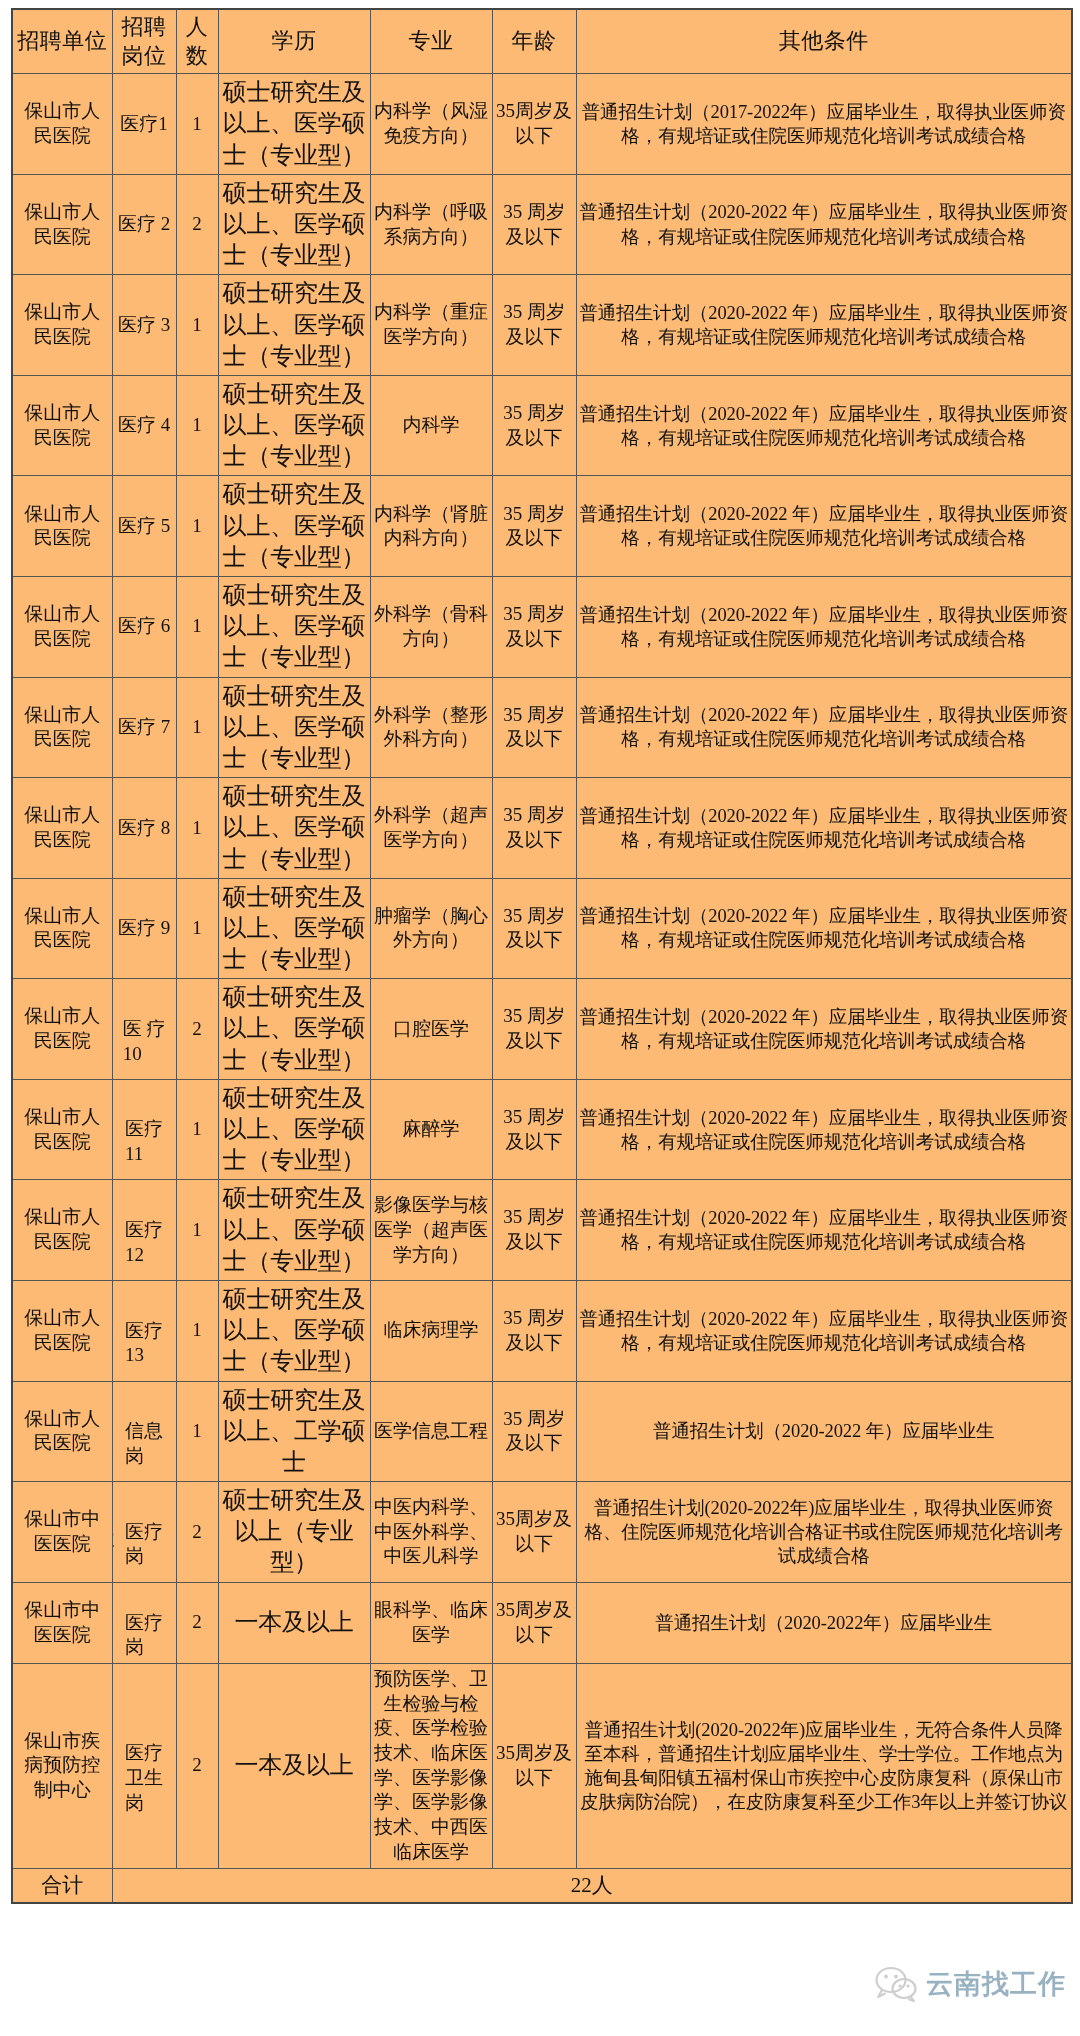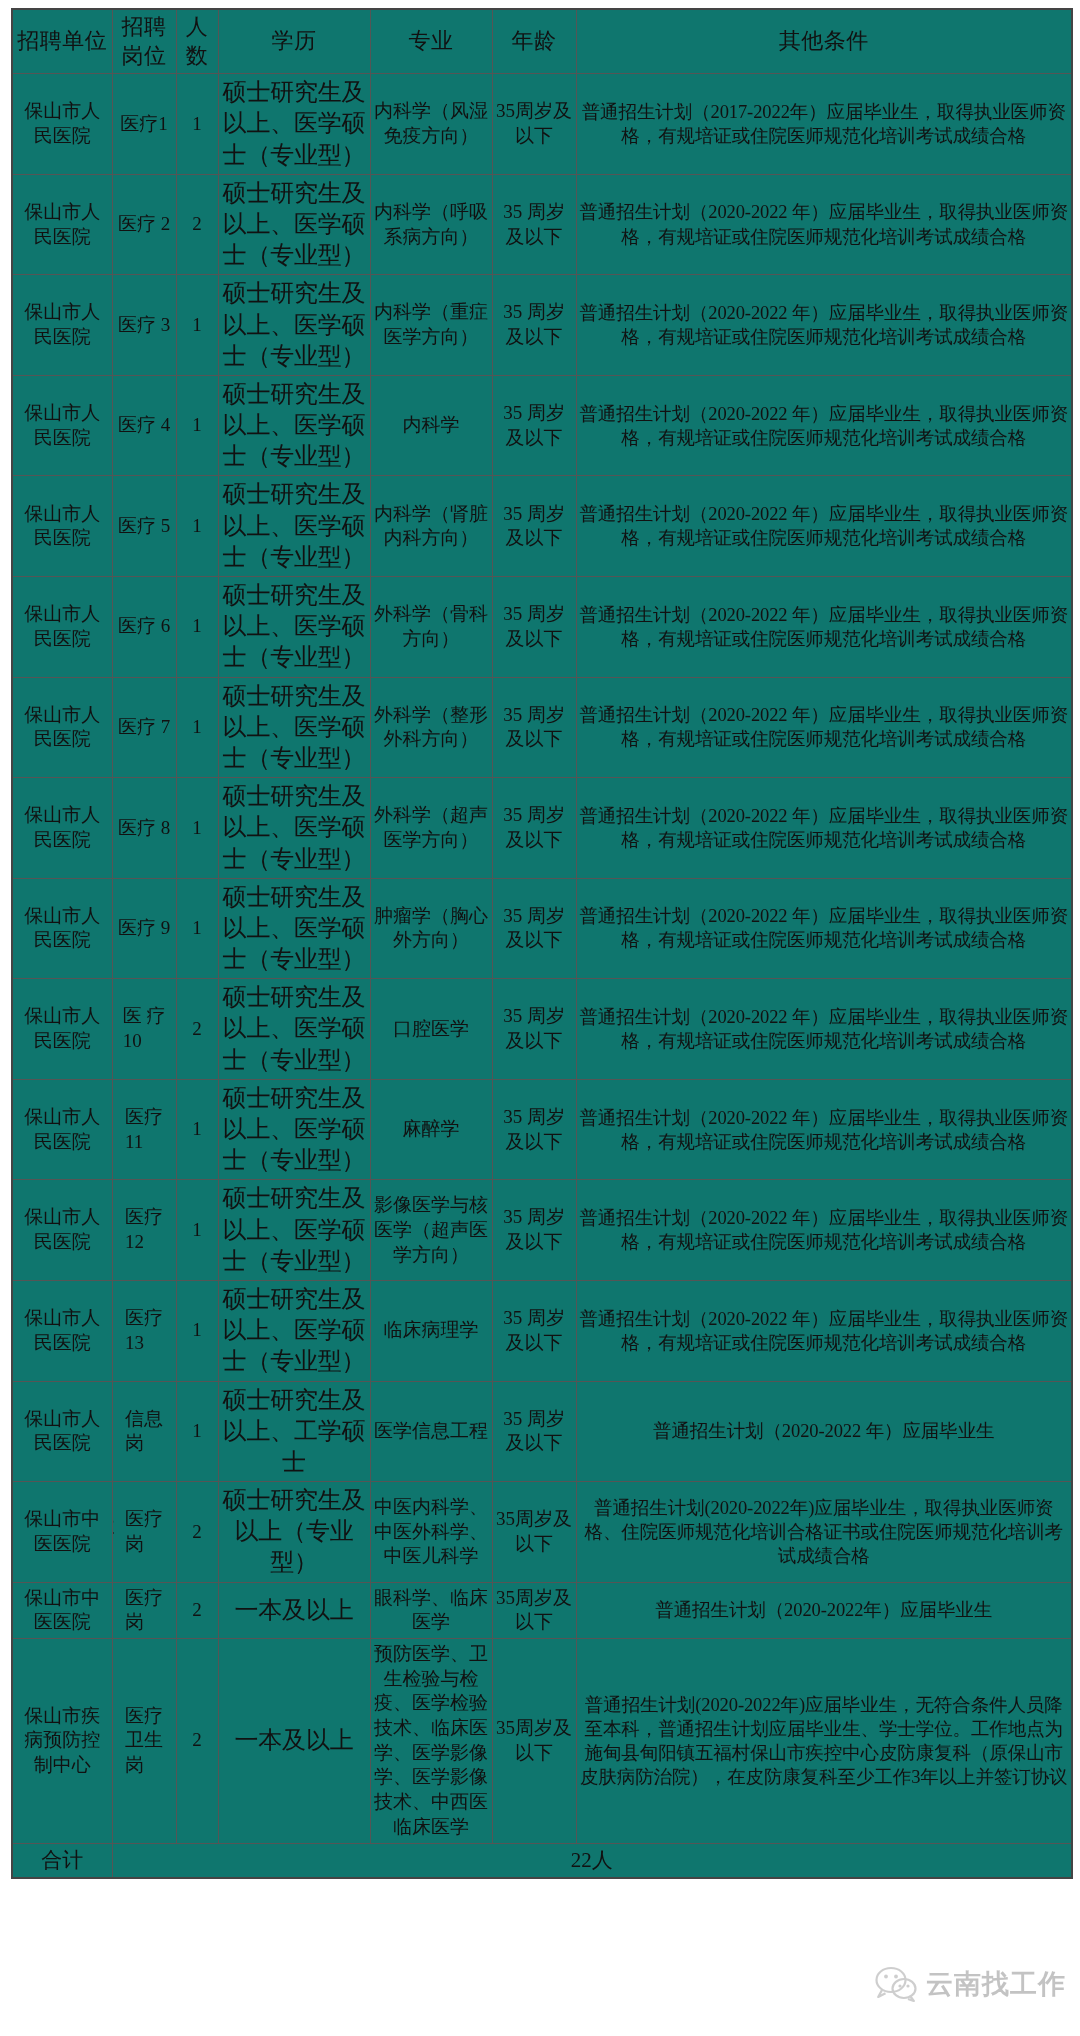--- a/index.html
+++ b/index.html
@@ -14,21 +14,21 @@
     color: #1a1a1a;
     position: relative;
     overflow: hidden;
   }
 
   #recruit-table {
     border-collapse: collapse;
     table-layout: fixed;
     width: 1060px;
     margin: 8px 0 0 11px;
-    background: #0f766e;
+    background: #fdba74;
   }
 
   #recruit-table td,
   #recruit-table th {
     border: 1px solid #555;
     padding: 3px 2px;
     text-align: center;
     vertical-align: middle;
     line-height: 1.30;
     font-weight: normal;
@@ -77,20 +77,21 @@
     display: block;
     text-align: justify;
     text-align-last: justify;
     padding: 0 6px;
   }
 
   
   .artifact-wrap {
     position: relative;
     display: inline-block;
+    margin-top: 25px;
   }
   .artifact-2 {
     position: absolute;
     left: -17px;
     top: 6px;
     font-size: 26px;
     line-height: 1;
     color: #111;
   }
 
@@ -107,21 +108,21 @@
     display: flex;
     align-items: center;
     gap: 9px;
     opacity: 0.42;
     pointer-events: none;
   }
   #watermark .wm-text {
     font-family: "Liberation Sans", "DejaVu Sans", sans-serif;
     font-size: 27px;
     font-weight: bold;
-    color: #737373;
+    color: #0c4a6e;
     letter-spacing: 1px;
   }
   .wechat-mark { display: block; }
 </style>
 </head>
 <body>
 
 <table id="recruit-table">
   <colgroup>
     <col class="c-unit">

